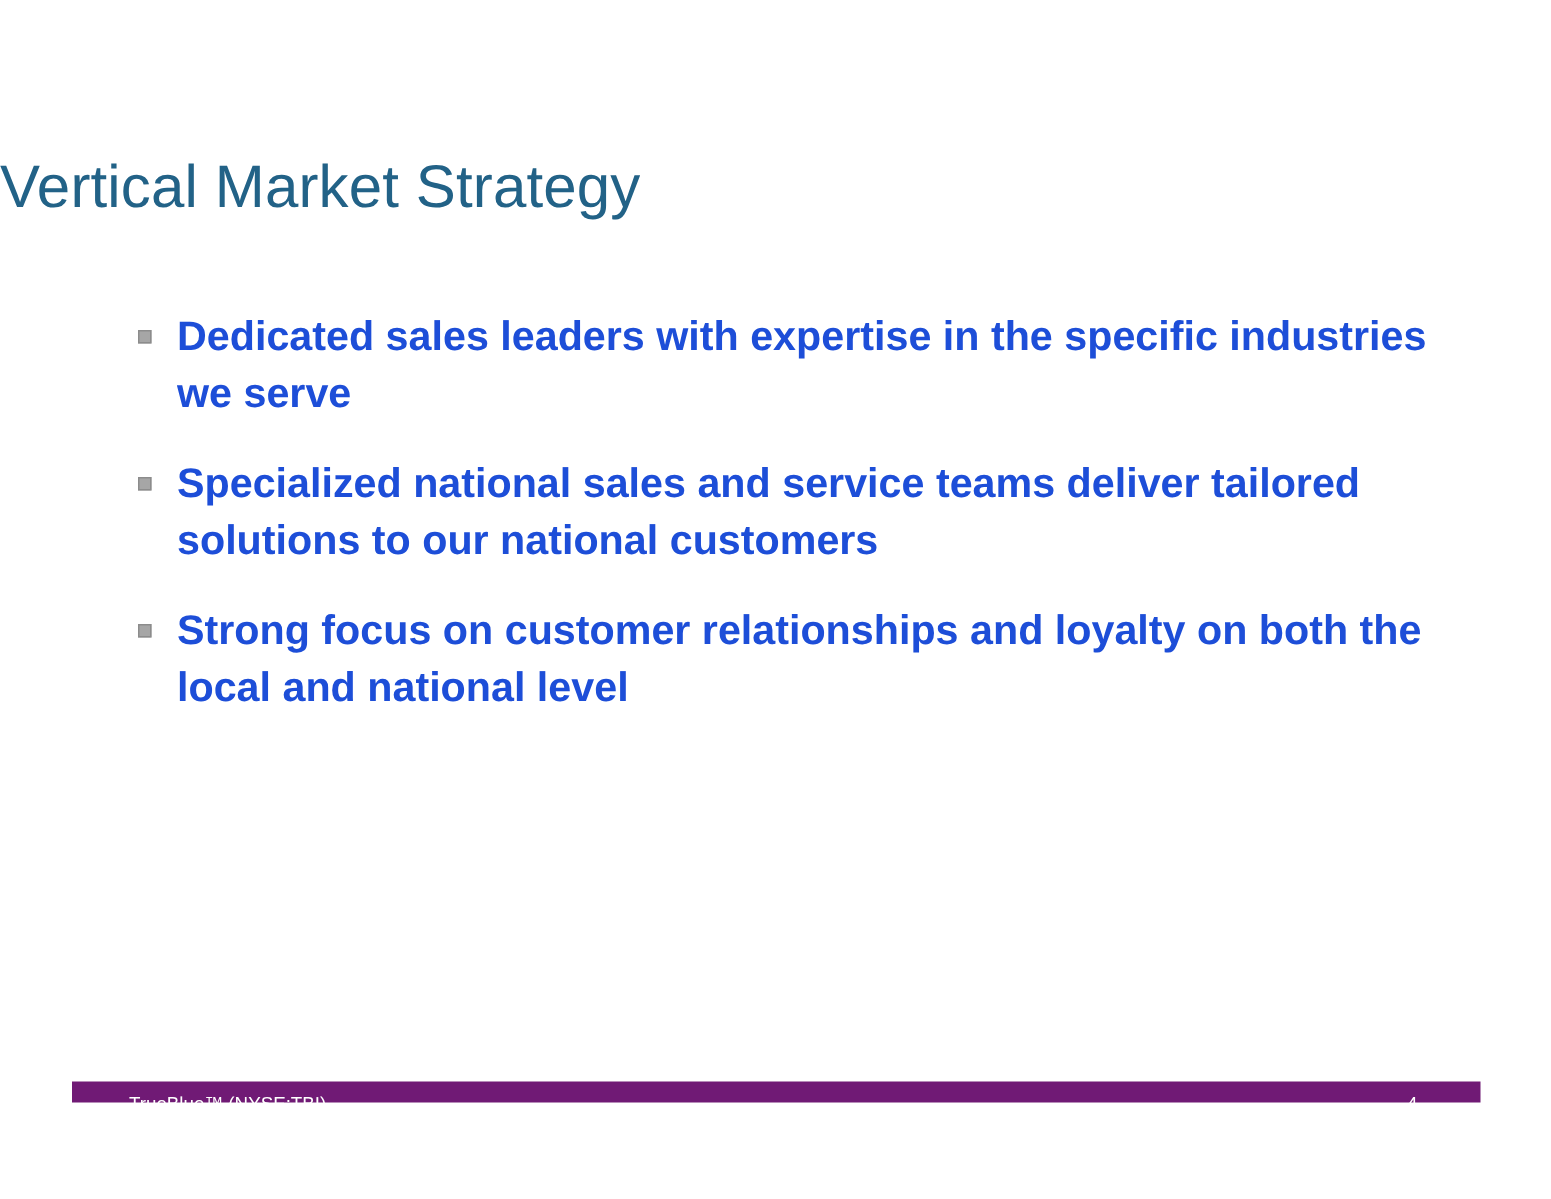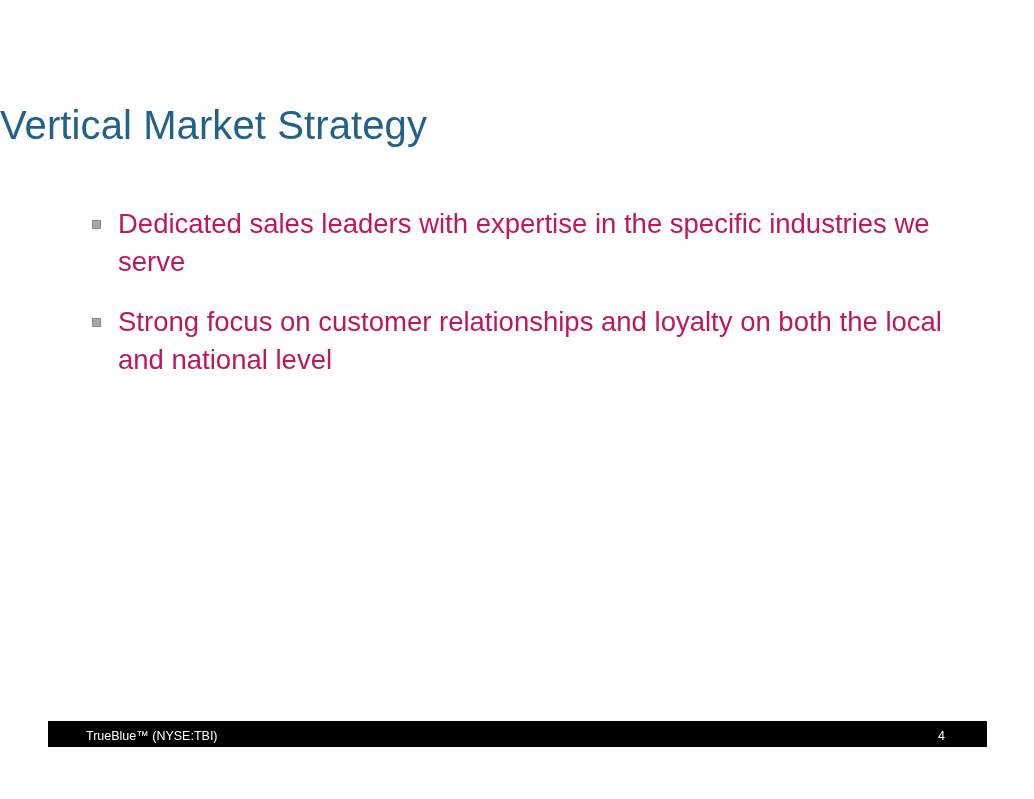--- a/index.html
+++ b/index.html
@@ -47,22 +47,22 @@
     top: 205px;
     width: 870px;
   }
 
   .bullet-item {
     position: relative;
     padding-left: 28px;
     margin-bottom: 22px;
     font-size: 27.5px;
     line-height: 38px;
-    color: #be185d;
-    font-weight: 400;
+    color: #1d4ed8;
+    font-weight: 700;
   }
   .bullet-item:last-child {
     margin-bottom: 0;
   }
 
   .bullet-marker {
     position: absolute;
     left: 2px;
     top: 15px;
     width: 9px;
@@ -75,22 +75,22 @@
   .bullet-text {
     display: block;
   }
 
   
   .footer-bar {
     position: absolute;
     left: 48px;
     top: 721px;
     width: 939px;
-    height: 26px;
-    background: #000000;
+    height: 14px;
+    background: #701a75;
   }
   .footer-label {
     position: absolute;
     left: 38px;
     top: 0;
     height: 30px;
     line-height: 30px;
     font-size: 12.5px;
     color: #ffffff;
     white-space: nowrap;
@@ -113,20 +113,24 @@
 
   <h1 class="slide-title">Vertical Market Strategy</h1>
 
   <div class="body-area">
 
     <div class="bullet-item">
       <span class="bullet-marker"></span>
       <span class="bullet-text">Dedicated sales leaders with expertise in the specific industries we serve</span>
     </div>
 
+    <div class="bullet-item">
+      <span class="bullet-marker"></span>
+      <span class="bullet-text">Specialized national sales and service teams deliver tailored solutions to our national customers</span>
+    </div>
 
 
     <div class="bullet-item">
       <span class="bullet-marker"></span>
       <span class="bullet-text">Strong focus on customer relationships and loyalty on both the local and national level</span>
     </div>
 
   </div>
 
   <div class="footer-bar">

